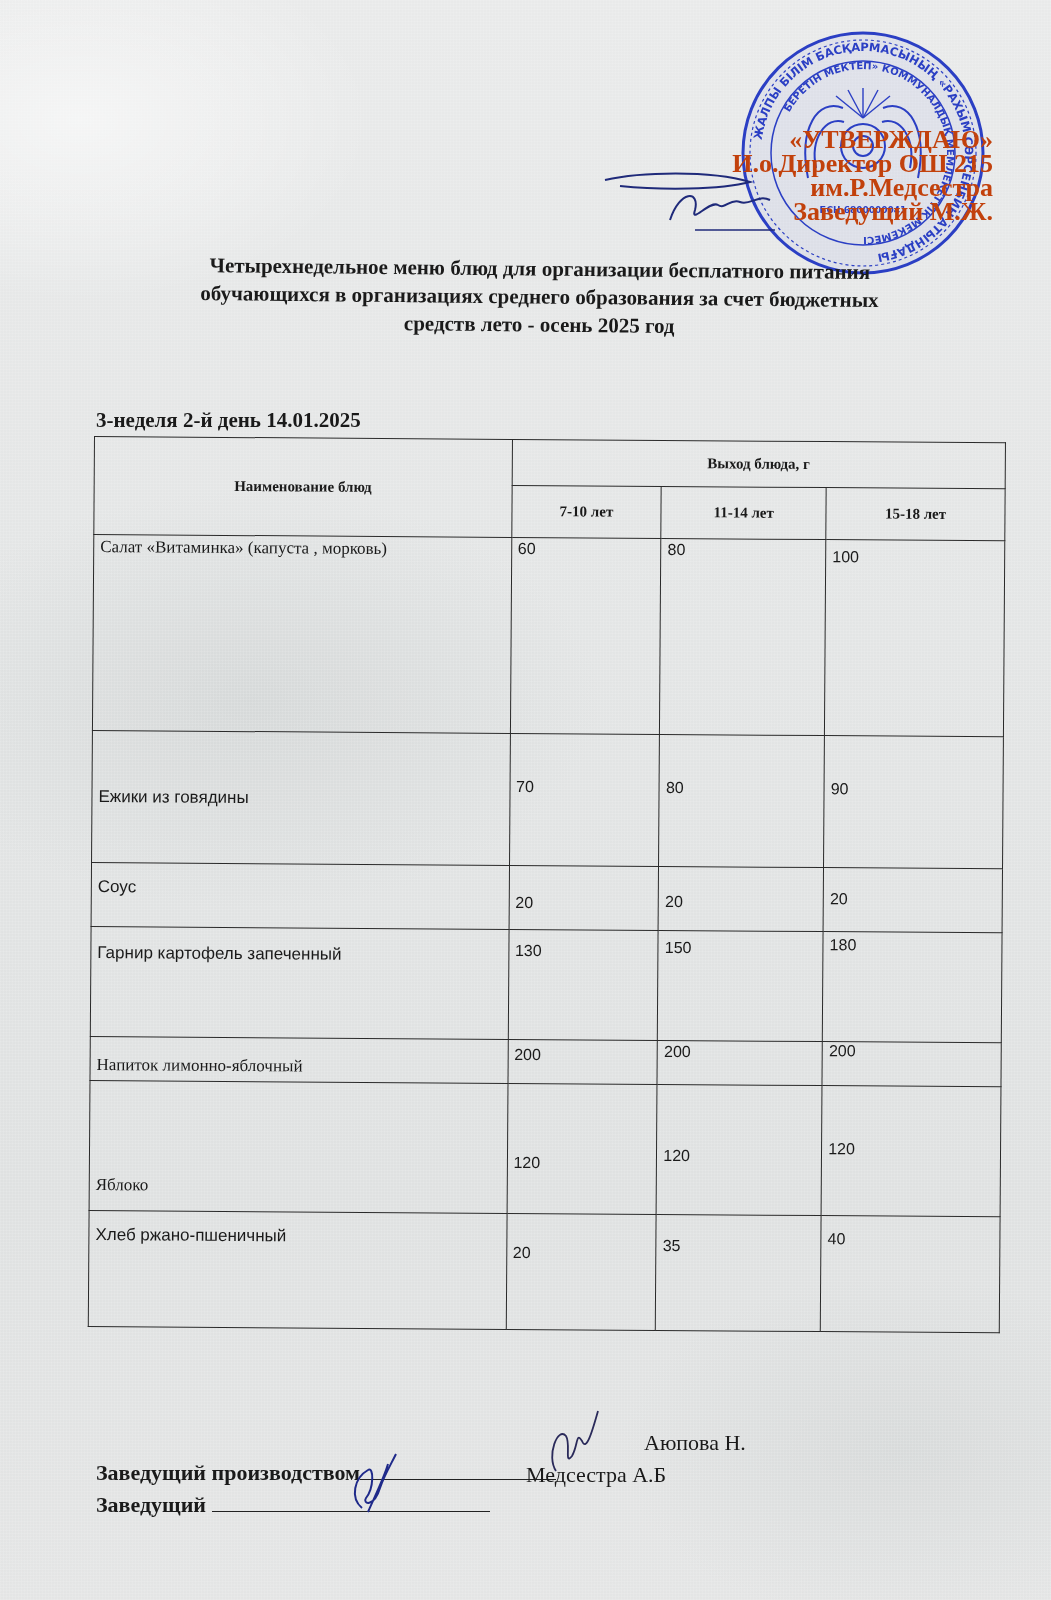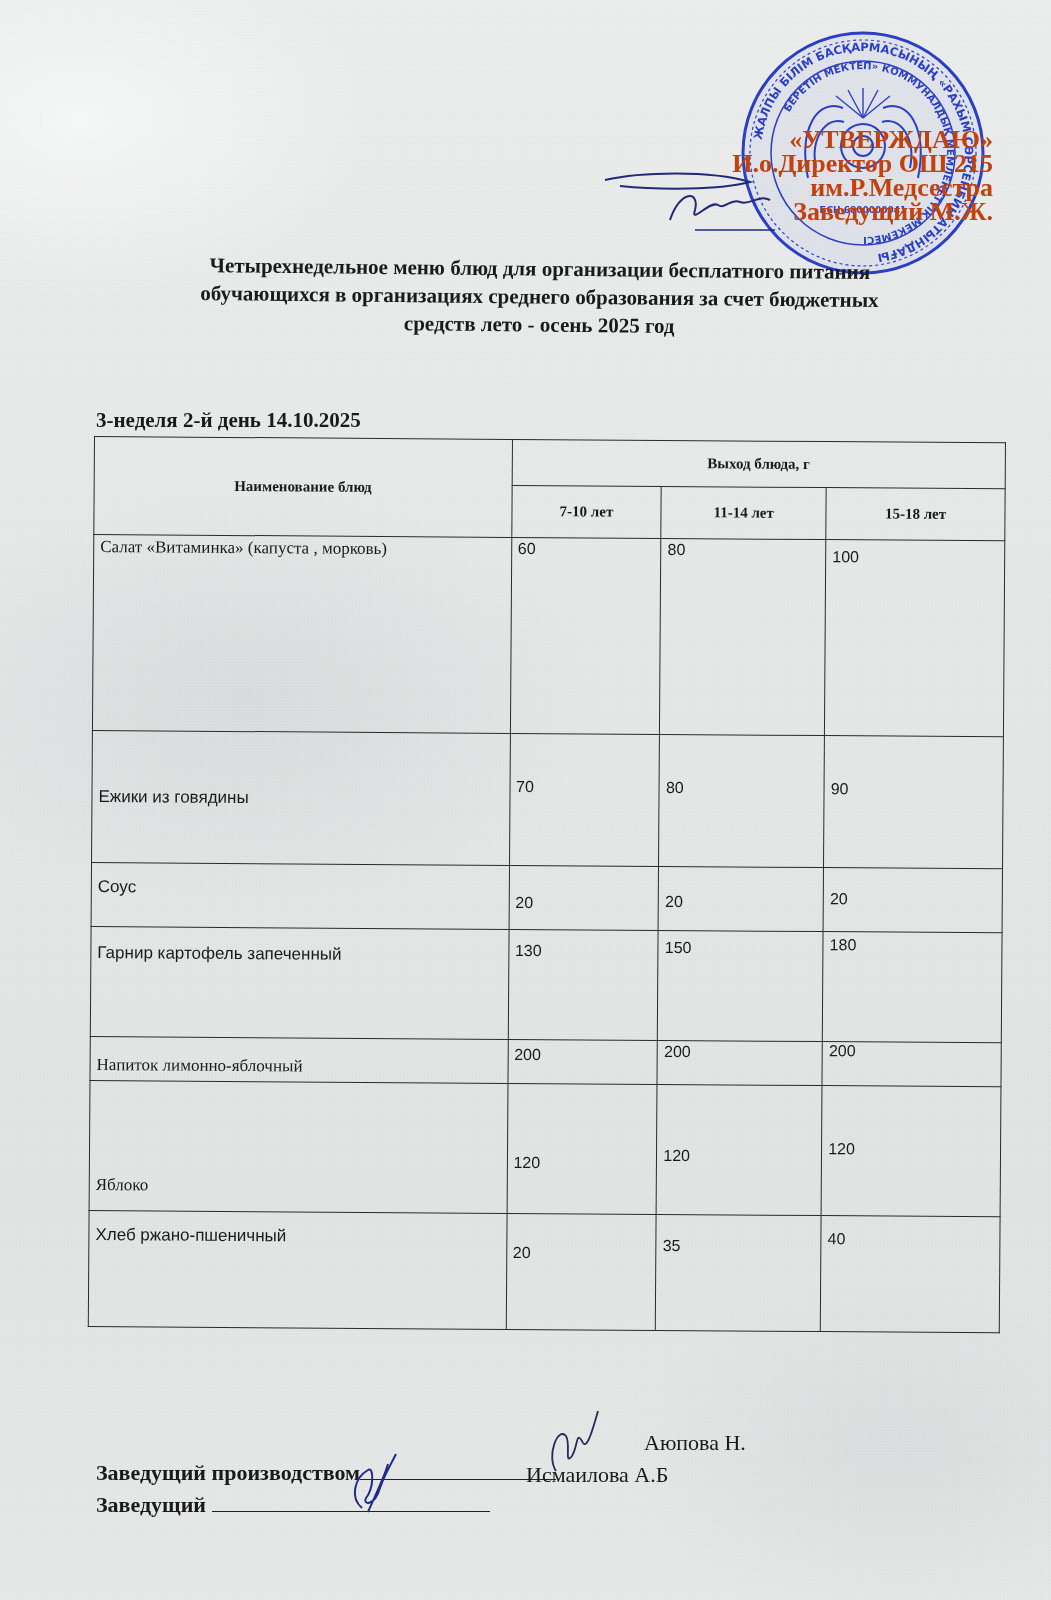--- a/index.html
+++ b/index.html
@@ -182,21 +182,21 @@
   <div>им.Р.Медсестра</div>
   <div>Заведущий М.Ж.</div>
 </div>
 
 <div class="doc-title">
   <div>Четырехнедельное меню блюд для организации бесплатного питания</div>
   <div>обучающихся в организациях среднего образования за счет бюджетных</div>
   <div>средств лето - осень 2025 год</div>
 </div>
 
-<div class="day-heading">3-неделя 2-й день 14.10.2025</div>
+<div class="day-heading">3-неделя 2-й день 14.01.2025</div>
 
 <table class="menu-table">
   <colgroup>
     <col class="col-name">
       <col class="col-a">
       <col class="col-b">
       <col class="col-c">
   </colgroup>
   <thead>
     <tr style="height:46px;">
@@ -259,18 +259,18 @@
   <div class="sig-row" style="margin-top:28px;">
     <span>Заведущий производством</span><span class="sig-line" style="width:196px;"></span>
     <span class="sig-name" style="left:548px; top:-30px;">Аюпова Н.</span>
     <svg class="sign-svg" viewBox="0 0 80 70" style="left:440px; top:-52px; width:80px; height:70px;">
       <path d="M20 65 C 10 50, 22 20, 30 30 C 35 38, 28 60, 36 50 C 42 40, 40 25, 46 35 C 50 45, 55 30, 62 5" fill="none" stroke="#2a2a5a" stroke-width="1.8"></path>
     </svg>
   </div>
   <div class="sig-row">
     <span>Заведущий</span>
     <span class="sig-line" style="width:278px;"></span>
-    <span class="sig-name" style="left:430px; top:-30px;">Исмаилова А.Б</span>
+    <span class="sig-name" style="left:430px; top:-30px;">Медсестра А.Б</span>
     <svg class="sign-svg" viewBox="0 0 60 70" style="left:248px; top:-42px; width:60px; height:70px;">
       <path d="M18 60 C 6 50, 10 30, 24 22 C 30 18, 30 40, 22 50 C 18 56, 30 60, 36 40 C 40 28, 46 18, 52 6 M 24 64 C 30 50, 40 30, 44 16" fill="none" stroke="#1f2a8a" stroke-width="2"></path>
     </svg>
   </div>
 </div>
 
 </body></html>

